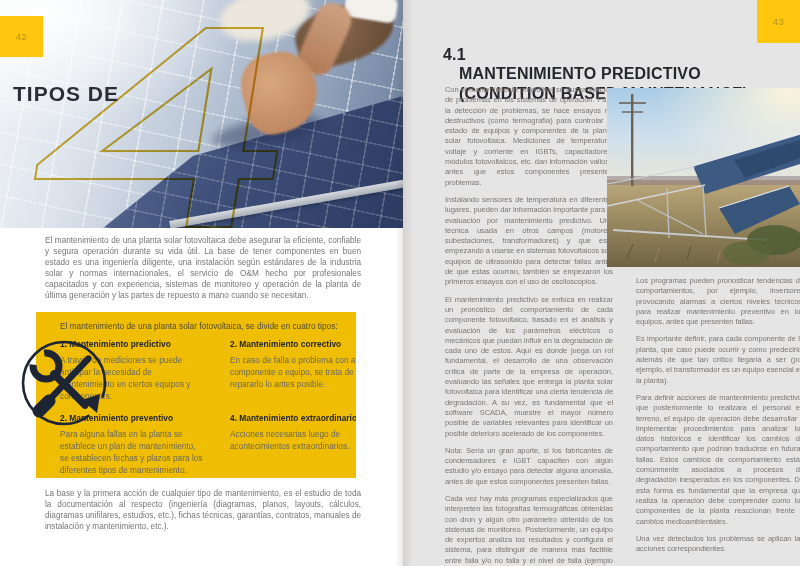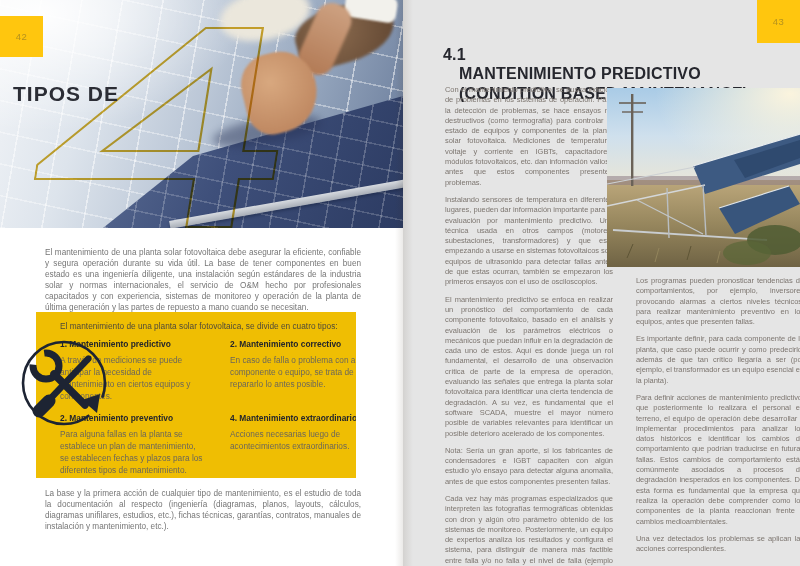--- a/index.html
+++ b/index.html
@@ -41,21 +41,21 @@
   .numeral-svg{position:absolute;left:58px;top:27px;width:240px;height:201px;
     transform:skewX(-9deg);transform-origin:top left;mix-blend-mode:multiply;opacity:.92;}
   .pagenum{position:absolute;display:flex;align-items:center;justify-content:center;
     background:#FFC60E;font-size:9.5px;color:#B5921E;letter-spacing:.5px;}
   .pagenum.left{left:0;top:16px;width:43px;height:41px;}
   .pagenum.right{right:0;top:0;width:43px;height:43px;}
   .hero-title{position:absolute;left:13px;top:57px;color:#2b2d35;font-weight:bold;
     font-size:21px;line-height:27.5px;letter-spacing:1px;margin-top:23px;}
   .intro,.outro{position:absolute;left:45px;width:316px;margin:0;
     font-size:8.2px;line-height:10.9px;color:#767676;text-align:justify;}
-  .intro{top:248px;}
+  .intro{top:236px;}
   .outro{top:489px;}
   .type-box{position:absolute;left:36px;top:312px;width:320px;height:166px;background:#EFBE03;
     padding:9px 12px 0 24px;overflow:hidden;}
   .box-header{font-size:8.3px;color:#4f4a3a;margin:0 0 8px 0;}
   .box-grid{display:grid;grid-template-columns:170px 1fr;row-gap:11px;}
   .type-item h4{margin:0 0 5px 0;font-size:8.4px;color:#24252b;}
   .type-item p{margin:0;font-size:8.3px;line-height:12px;color:#6c675a;width:146px;}
   .tools-icon{position:absolute;left:13px;top:337px;width:102px;height:94px;}
   
   .page-right{position:absolute;left:403px;top:0;width:397px;height:566px;background:#e5e5e5;}

